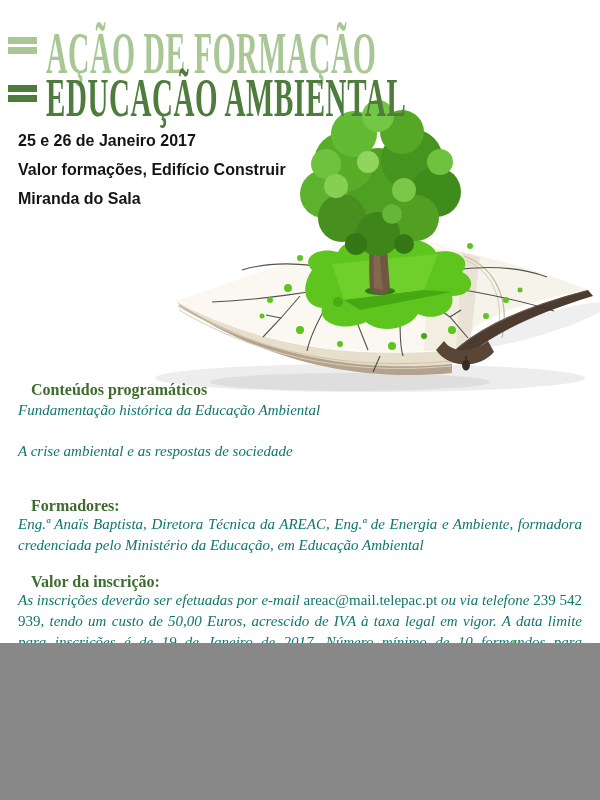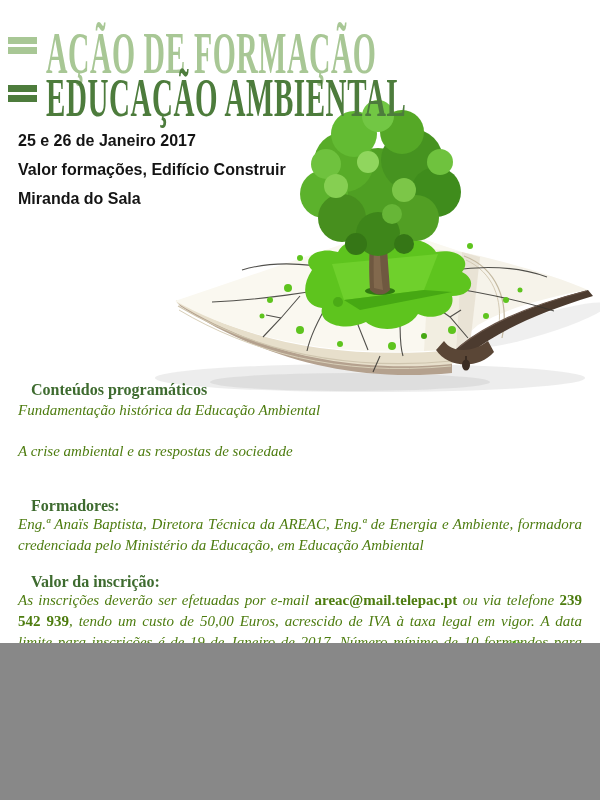--- a/index.html
+++ b/index.html
@@ -26,24 +26,24 @@
   }
   
   .sec-h{
     position:absolute;left:31px;
     font-family:Liberation Serif, serif;font-weight:bold;
     font-size:16px;line-height:19px;white-space:nowrap;
   }
   .body-text{
     position:absolute;left:18px;width:564px;
     font-family:"Liberation Serif",serif;font-style:italic;
-    font-size:15px;line-height:21px;color:#4d7c0f;
+    font-size:15px;line-height:21px;color:#0f766e;
   }
   .just{text-align:justify;}
-  .rm{font-style:normal;font-weight:bold;}
+  .rm{font-style:normal;font-weight:normal;}
   .org-label{
     position:absolute;left:20px;top:696px;
     font-family:"Liberation Serif",serif;font-weight:bold;
     font-size:17px;color:#1d4ed8;white-space:nowrap;
   }
   
   .logo{position:absolute;left:12px;top:724px;width:180px;height:76px;}
   .logo-icon{position:absolute;left:0;top:0;}
   .brand{
     position:absolute;left:54px;top:2px;white-space:nowrap;

